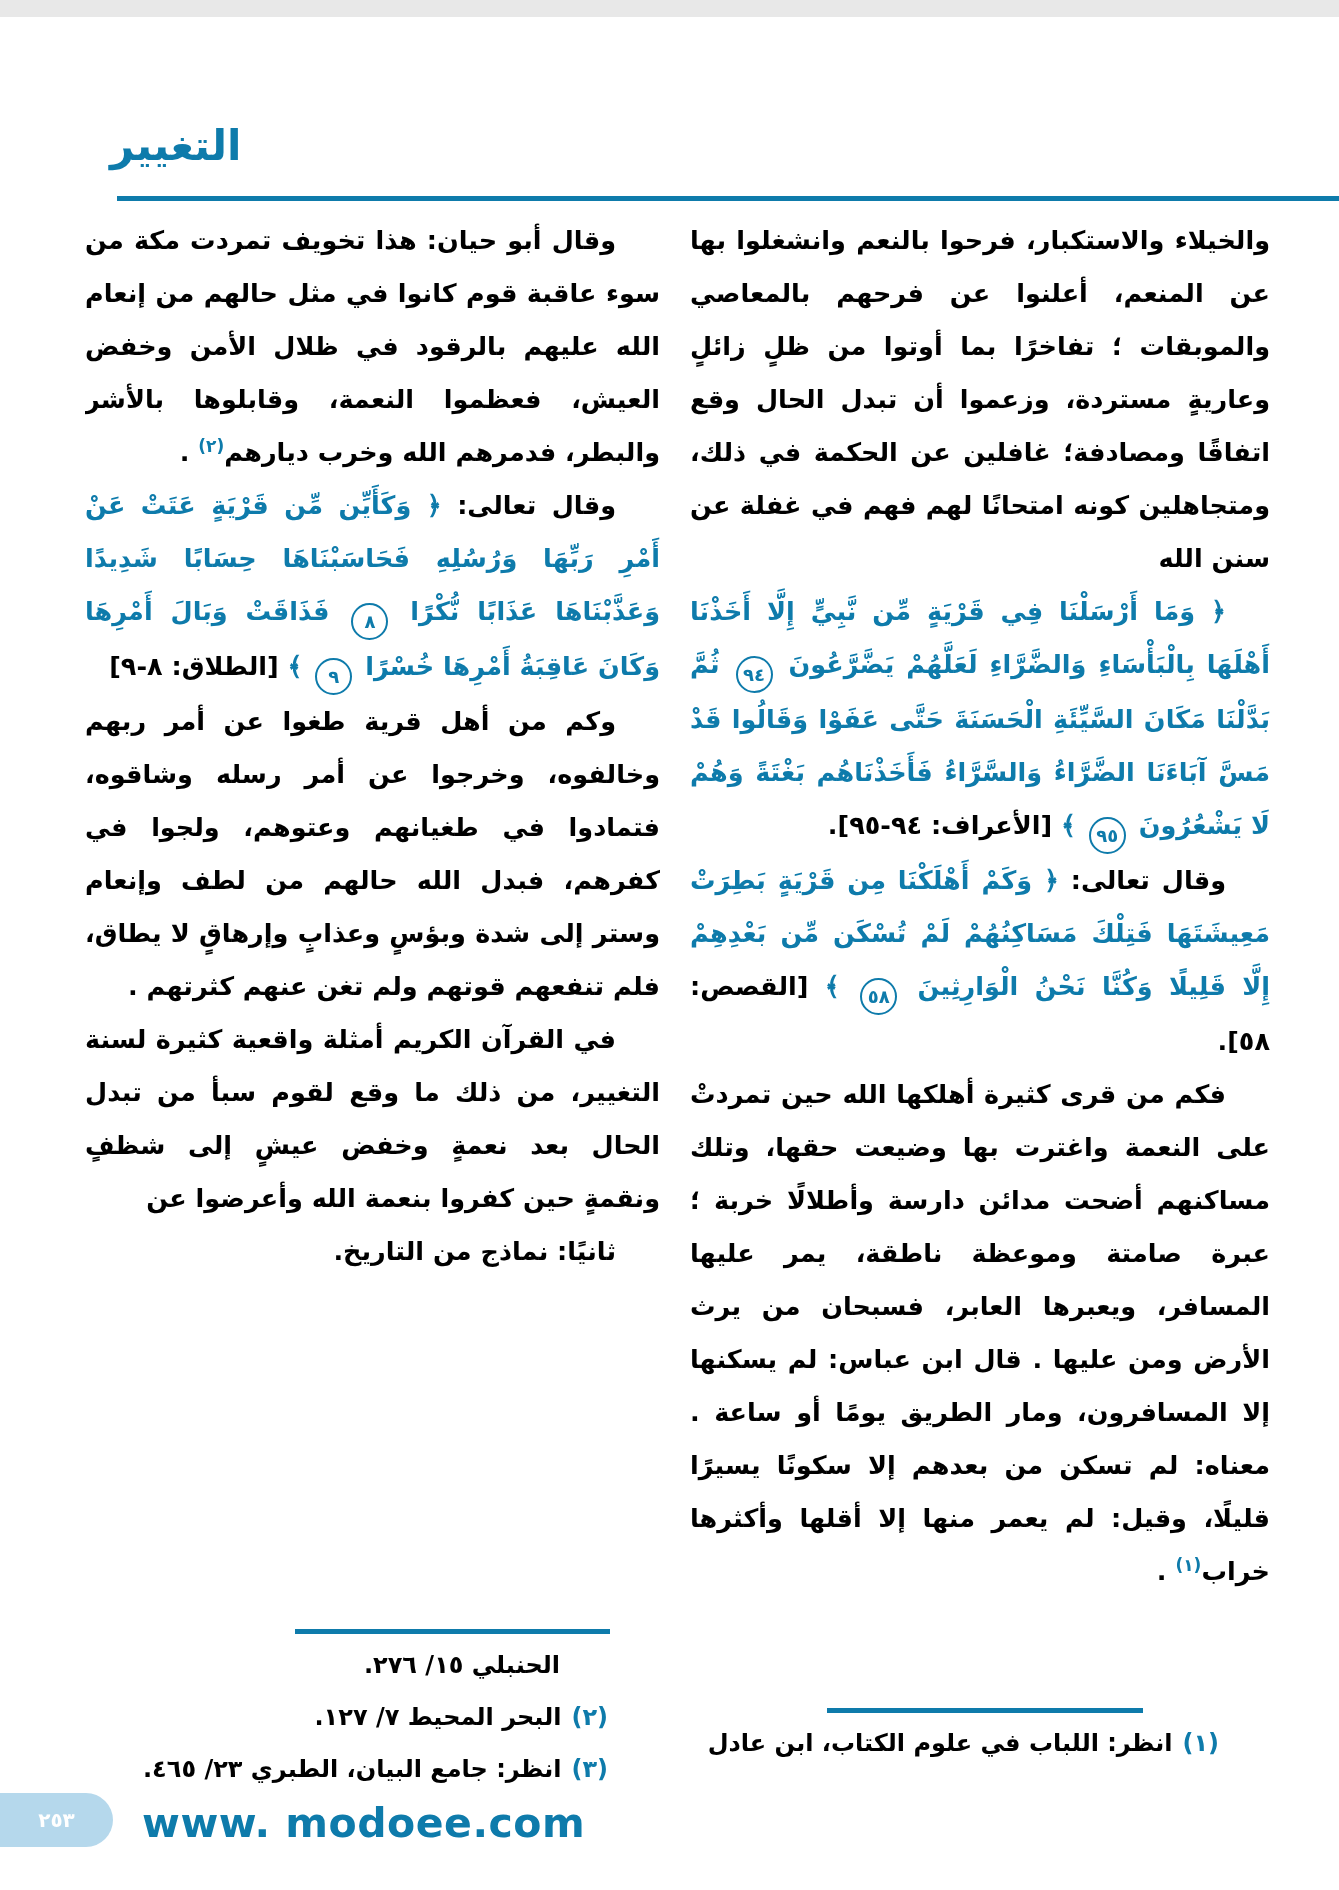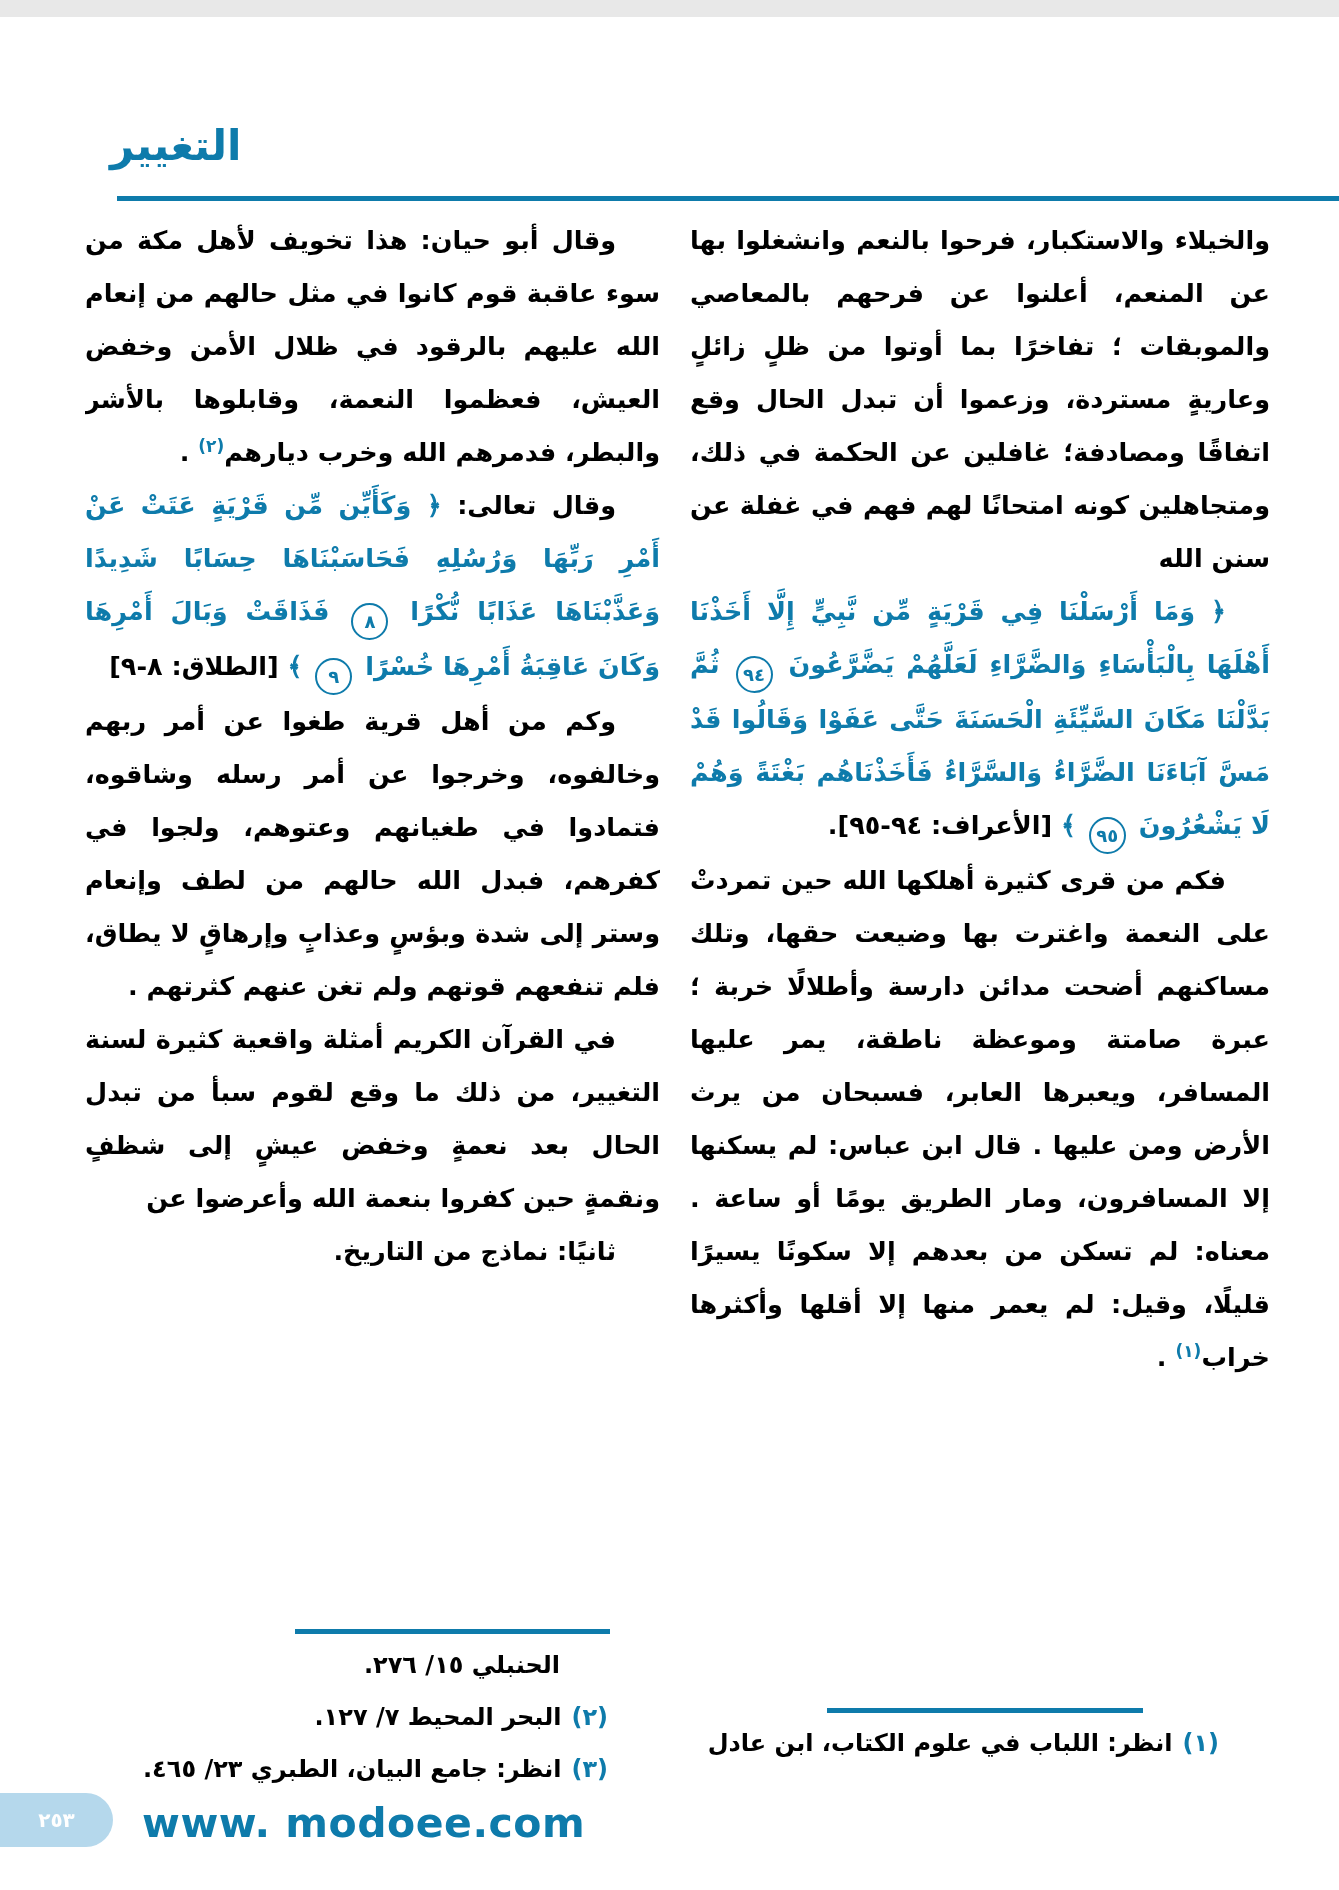--- a/index.html
+++ b/index.html
@@ -133,24 +133,25 @@
 <div class="page">
 
   <div class="header-title">التغيير</div>
 
   <div class="header-rule"></div>
 
   <div class="columns">
     <div class="col col-right" id="col-right">
         <p class="para"><span class="seg-text">والخيلاء والاستكبار، فرحوا بالنعم وانشغلوا بها عن المنعم، أعلنوا عن فرحهم بالمعاصي والموبقات ؛ تفاخرًا بما أوتوا من ظلٍ زائلٍ وعاريةٍ مستردة، وزعموا أن تبدل الحال وقع اتفاقًا ومصادفة؛ غافلين عن الحكمة في ذلك، ومتجاهلين كونه امتحانًا لهم فهم في غفلة عن سنن الله</span></p>
         <p class="para indent"><span class="seg-quran">﴿ وَمَا أَرْسَلْنَا فِي قَرْيَةٍ مِّن نَّبِيٍّ إِلَّا أَخَذْنَا أَهْلَهَا بِالْبَأْسَاءِ وَالضَّرَّاءِ لَعَلَّهُمْ يَضَّرَّعُونَ </span><span class="seg-ayah">٩٤</span><span class="seg-quran"> ثُمَّ بَدَّلْنَا مَكَانَ السَّيِّئَةِ الْحَسَنَةَ حَتَّى عَفَوْا وَقَالُوا قَدْ مَسَّ آبَاءَنَا الضَّرَّاءُ وَالسَّرَّاءُ فَأَخَذْنَاهُم بَغْتَةً وَهُمْ لَا يَشْعُرُونَ </span><span class="seg-ayah">٩٥</span><span class="seg-quran"> ﴾</span><span class="seg-ref"> [الأعراف: ٩٤-٩٥].</span></p>
+        <p class="para indent"><span class="seg-text">وقال تعالى: </span><span class="seg-quran">﴿ وَكَمْ أَهْلَكْنَا مِن قَرْيَةٍ بَطِرَتْ مَعِيشَتَهَا فَتِلْكَ مَسَاكِنُهُمْ لَمْ تُسْكَن مِّن بَعْدِهِمْ إِلَّا قَلِيلًا وَكُنَّا نَحْنُ الْوَارِثِينَ </span><span class="seg-ayah">٥٨</span><span class="seg-quran"> ﴾</span><span class="seg-ref"> [القصص: ٥٨].</span></p>
         <p class="para indent"><span class="seg-text">فكم من قرى كثيرة أهلكها الله حين تمردتْ على النعمة واغترت بها وضيعت حقها، وتلك مساكنهم أضحت مدائن دارسة وأطلالًا خربة ؛ عبرة صامتة وموعظة ناطقة، يمر عليها المسافر، ويعبرها العابر، فسبحان من يرث الأرض ومن عليها . قال ابن عباس: لم يسكنها إلا المسافرون، ومار الطريق يومًا أو ساعة . معناه: لم تسكن من بعدهم إلا سكونًا يسيرًا قليلًا، وقيل: لم يعمر منها إلا أقلها وأكثرها خراب</span><sup class="seg-fn">(١)</sup><span class="seg-text"> .</span></p>
       </div>
     <div class="col col-left" id="col-left">
-        <p class="para indent"><span class="seg-text">وقال أبو حيان: هذا تخويف لأهل مكة من سوء عاقبة قوم كانوا في مثل حالهم من إنعام الله عليهم بالرقود في ظلال الأمن وخفض العيش، فعظموا النعمة، وقابلوها بالأشر والبطر، فدمرهم الله وخرب ديارهم</span><sup class="seg-fn">(٢)</sup><span class="seg-text"> .</span></p>
+        <p class="para indent"><span class="seg-text">وقال أبو حيان: هذا تخويف تمردت مكة من سوء عاقبة قوم كانوا في مثل حالهم من إنعام الله عليهم بالرقود في ظلال الأمن وخفض العيش، فعظموا النعمة، وقابلوها بالأشر والبطر، فدمرهم الله وخرب ديارهم</span><sup class="seg-fn">(٢)</sup><span class="seg-text"> .</span></p>
         <p class="para indent"><span class="seg-text">وقال تعالى: </span><span class="seg-quran">﴿ وَكَأَيِّن مِّن قَرْيَةٍ عَتَتْ عَنْ أَمْرِ رَبِّهَا وَرُسُلِهِ فَحَاسَبْنَاهَا حِسَابًا شَدِيدًا وَعَذَّبْنَاهَا عَذَابًا نُّكْرًا </span><span class="seg-ayah">٨</span><span class="seg-quran"> فَذَاقَتْ وَبَالَ أَمْرِهَا وَكَانَ عَاقِبَةُ أَمْرِهَا خُسْرًا </span><span class="seg-ayah">٩</span><span class="seg-quran"> ﴾</span><span class="seg-ref"> [الطلاق: ٨-٩]</span></p>
         <p class="para indent"><span class="seg-text">وكم من أهل قرية طغوا عن أمر ربهم وخالفوه، وخرجوا عن أمر رسله وشاقوه، فتمادوا في طغيانهم وعتوهم، ولجوا في كفرهم، فبدل الله حالهم من لطف وإنعام وستر إلى شدة وبؤسٍ وعذابٍ وإرهاقٍ لا يطاق، فلم تنفعهم قوتهم ولم تغن عنهم كثرتهم .</span></p>
         <p class="para indent"><span class="seg-text">في القرآن الكريم أمثلة واقعية كثيرة لسنة التغيير، من ذلك ما وقع لقوم سبأ من تبدل الحال بعد نعمةٍ وخفض عيشٍ إلى شظفٍ ونقمةٍ حين كفروا بنعمة الله وأعرضوا عن</span></p>
         <p class="para heading indent"><span class="seg-text">ثانيًا: نماذج من التاريخ.</span></p>
       </div>
   </div>
 
   <div class="fn-sep fn-sep-left"></div>
   <div class="fn-sep fn-sep-right"></div>
 

